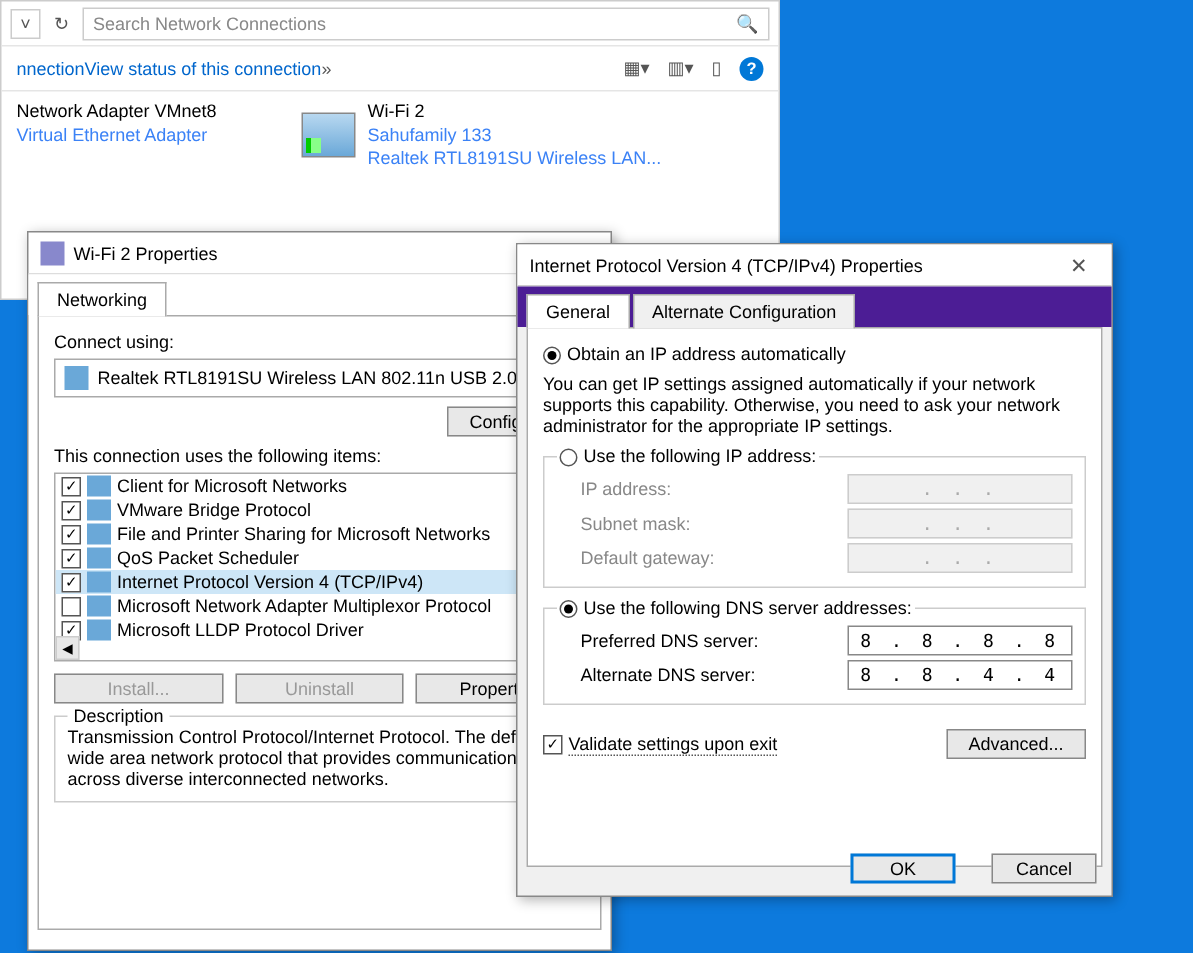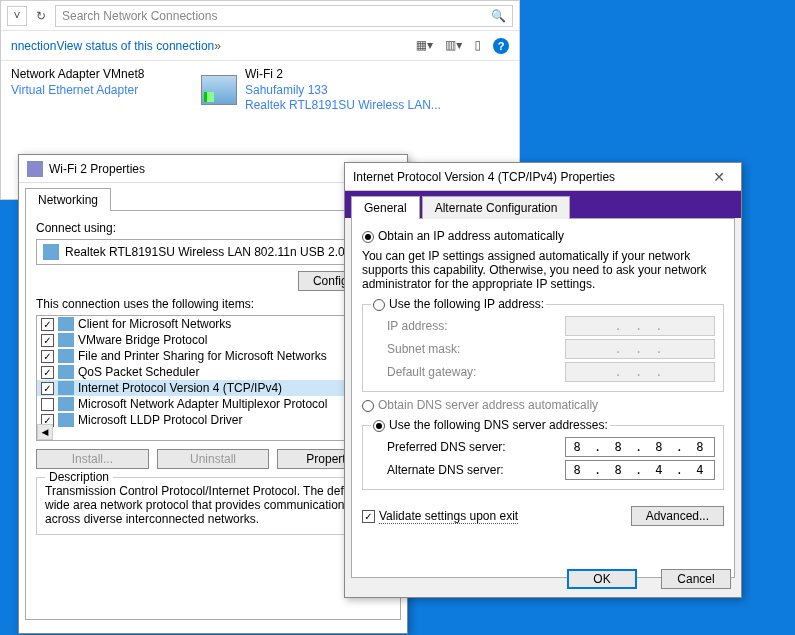--- a/index.html
+++ b/index.html
@@ -195,21 +195,20 @@
       <div class="field-row">
           <span class="fl disabled-text">Subnet mask:</span>
           <div class="ip-input disabled">.       .       .</div>
         </div>
       <div class="field-row">
           <span class="fl disabled-text">Default gateway:</span>
           <div class="ip-input disabled">.       .       .</div>
         </div>
     </fieldset>
 
-    <div class="disabled-text"><span class="radio"></span><span>Obtain DNS server address automatically</span></div>
     <fieldset class="ip-group">
       <legend><span class="radio on"></span><span>Use the following DNS server addresses:</span></legend>
       <div class="field-row">
           <span class="fl">Preferred DNS server:</span>
           <div class="ip-input">8 . 8 . 8 . 8</div>
         </div>
       <div class="field-row">
           <span class="fl">Alternate DNS server:</span>
           <div class="ip-input">8 . 8 . 4 . 4</div>
         </div>

